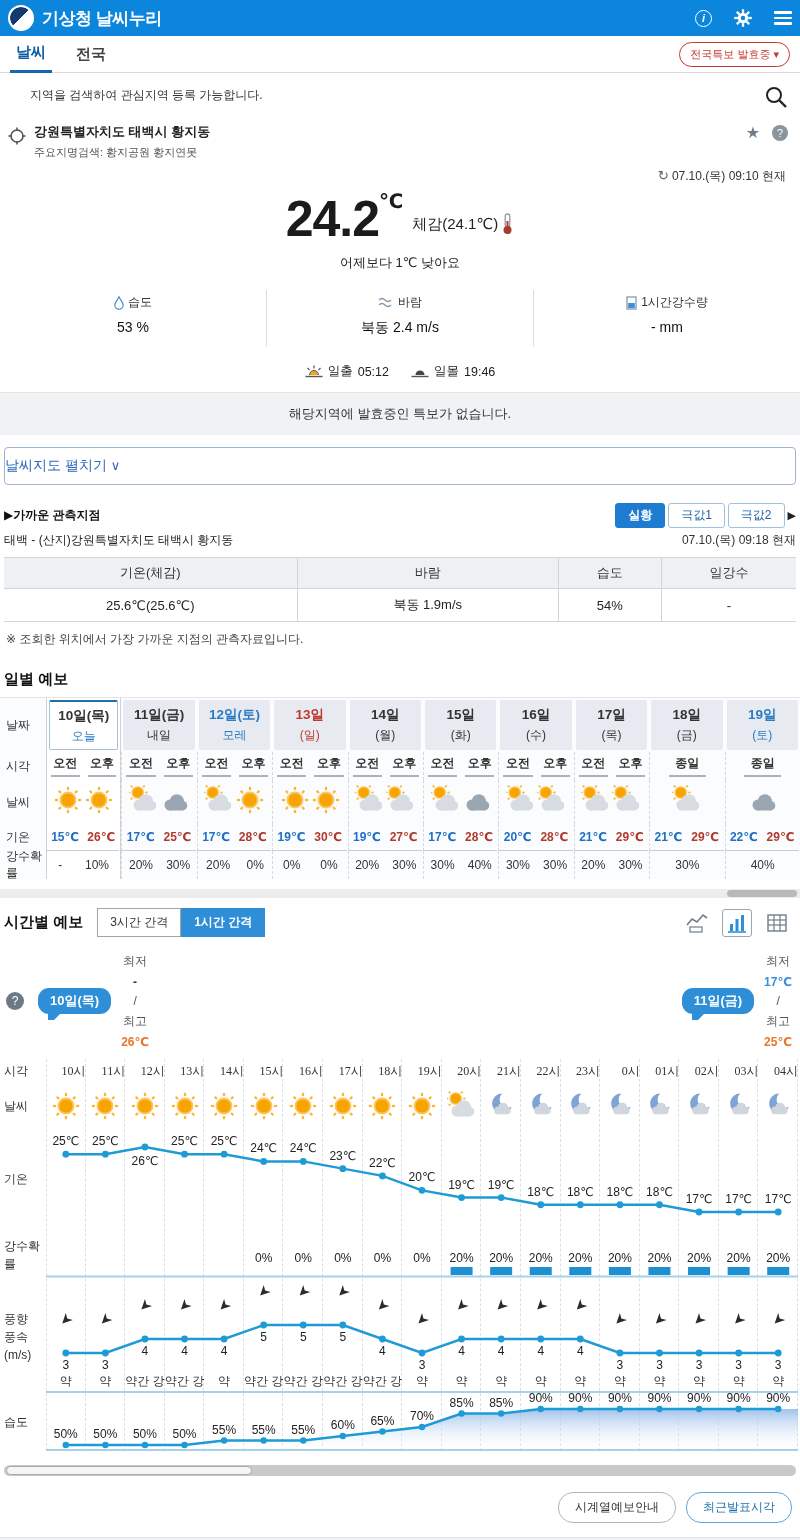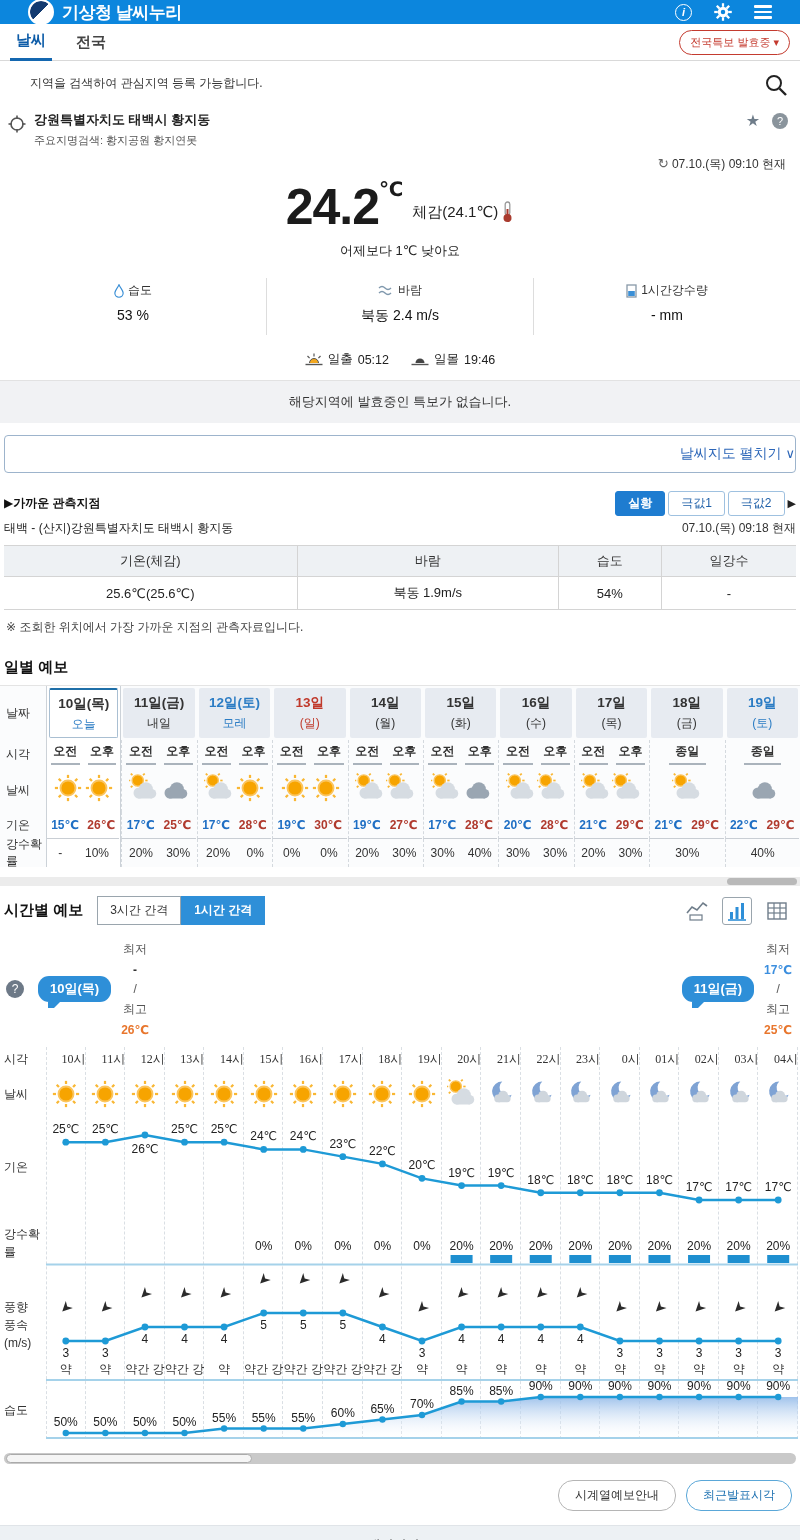--- a/index.html
+++ b/index.html
@@ -1,20 +1,20 @@
 <!DOCTYPE html>
 <html><head>
 <meta charset="utf-8">
 <style>
   * { margin:0; padding:0; box-sizing:border-box; }
   html,body { width:800px; font-family:"Liberation Sans","DejaVu Sans",sans-serif; color:#222; background:#fff; overflow-x:hidden; }
   .page { width:800px; position:relative; }
 
   
-  .topbar { background:#0c86dd; height:24px; display:flex; align-items:center; padding:0 28px; }
+  .topbar { background:#0c86dd; height:36px; display:flex; align-items:center; padding:0 8px; }
   .logo { width:26px; height:26px; border-radius:50%; background:#fff; position:relative; overflow:hidden; border:2px solid #fff; margin-right:8px; flex:none;}
   .logo .half { position:absolute; inset:0; background:linear-gradient(135deg,#123a70 50%,#ffffff 50%); border-radius:50%; }
   .topbar .title { color:#fff; font-size:17px; font-weight:bold; letter-spacing:-0.5px; }
   .topbar .spacer { flex:1; }
   .tb-ic { color:#fff; margin-left:22px; cursor:pointer; display:flex; align-items:center; }
   .info-circ { width:17px; height:17px; border:1.5px solid #fff; border-radius:50%; color:#fff; font-size:11px; display:flex; align-items:center; justify-content:center; font-weight:bold; font-style:italic;}
   .burger { width:18px; }
   .burger div { height:2.5px; background:#fff; margin:3px 0; border-radius:1px;}
 
   
@@ -45,21 +45,21 @@
   
   .stats { display:flex; margin:18px 0 6px 0; }
   .stat { flex:1; text-align:center; border-right:1px solid #ddd; padding:4px 0 10px 0;}
   .stat:last-child { border-right:none; }
   .stat .lab { font-size:12px; color:#333; display:flex; align-items:center; justify-content:center; gap:4px;}
   .stat .val { font-size:14px; color:#111; margin-top:8px; }
   .sunrow { display:flex; justify-content:center; gap:22px; font-size:12.5px; color:#222; padding:10px 0 12px 0; align-items:center;}
   .sunrow .itm { display:flex; align-items:center; gap:5px; }
 
   .notice { background:#f1f2f4; border-top:1px solid #e2e2e2; text-align:center; font-size:13px; color:#333; padding:12px 0; }
-  .mapbtn { margin:12px 4px; border:1px solid #9db4cc; border-radius:4px; background:#fff; text-align:right; padding:9px 0; font-size:14px; color:#2c66b8; cursor:pointer;}
+  .mapbtn { margin:12px 4px; border:1px solid #9db4cc; border-radius:4px; background:#fff; text-align:left; padding:9px 0; font-size:14px; color:#2c66b8; cursor:pointer;}
   .mapbtn .chev { font-size:13px; }
 
   
   .obs-head { display:flex; padding:6px 4px 2px 4px; align-items:center;}
   .obs-title { font-size:12px; color:#111; font-weight:bold;}
   .obs-btns { margin-left:auto; display:flex; gap:3px; align-items:center;}
   .obtn { font-size:12px; padding:3px 12px; border-radius:3px; border:1px solid #9fc1e0; color:#1e5fa8; background:#fff; cursor:pointer;}
   .obtn.active { background:#1e7cd0; border-color:#1e7cd0; color:#fff; font-weight:bold;}
   .obs-arrow { font-size:11px; color:#222; cursor:pointer; }
   .obs-sub { display:flex; padding:2px 4px 6px 4px; font-size:12px; color:#222;}

